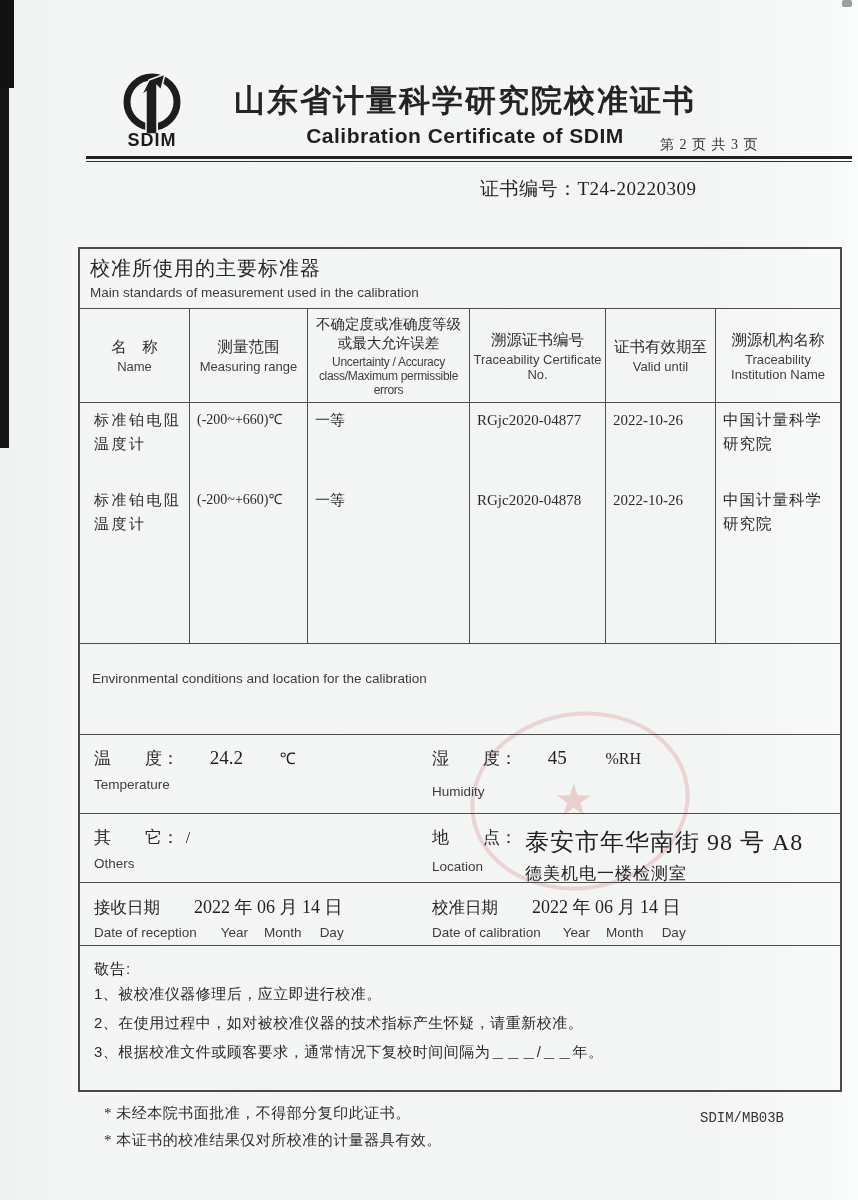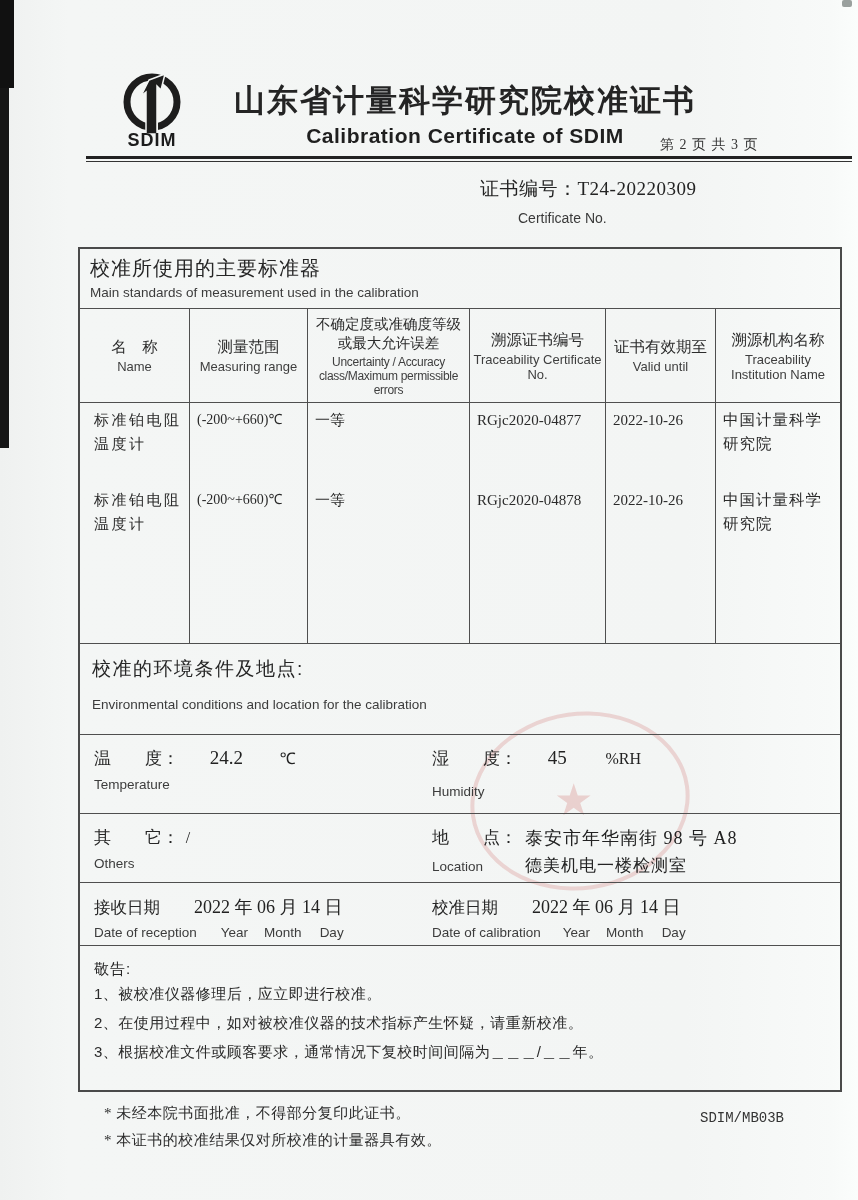--- a/index.html
+++ b/index.html
@@ -124,21 +124,20 @@
   <div class="title-en">Calibration Certificate of SDIM</div>
   <div class="page-indicator">第 2 页 共 3 页</div>
 
   <div class="double-rule">
     <div class="thick"></div>
       <div class="thin"></div>
   </div>
 
   <div class="cert-no">
     <div class="line1">证书编号：T24-20220309</div>
-    <div class="line2">Certificate No.</div>
   </div>
 
   <div class="seal">
     <div class="ring"></div>
       <div class="star">★</div>
   </div>
 
   <div class="main-box">
 
     <div class="sect std-title">
@@ -194,21 +193,20 @@
         <div class="entry">2022-10-26</div>
         <div class="entry">2022-10-26</div>
       </div>
       <div class="bcol">
         <div class="entry inst">中国计量科学研究院</div>
         <div class="entry inst">中国计量科学研究院</div>
       </div>
     </div>
 
     <div class="sect env-title">
-      <div class="zh">校准的环境条件及地点:</div>
       <div class="en">Environmental conditions and location for the calibration</div>
     </div>
 
     <div class="sect two-half temp-row">
       <div class="half-l">
         <div class="row-label">
           <span>温　　度：</span>
           <span class="val" style="margin-left:26px;">24.2</span>
           <span class="unit" style="margin-left:32px;">℃</span>
         </div>
@@ -232,21 +230,21 @@
         </div>
         <div class="row-en">Others</div>
       </div>
       <div class="half-r">
         <div style="display:flex;">
           <div>
             <div class="row-label">地　　点：</div>
             <div class="row-en" style="margin-top:10px;">Location</div>
           </div>
           <div style="margin-left:8px;">
-            <div class="val" style="font-size:18px; letter-spacing:1px;">泰安市年华南街 98 号 A8</div>
+            <div class="val" style="font-size:24px; letter-spacing:1px;">泰安市年华南街 98 号 A8</div>
             <div class="loc-line2">德美机电一楼检测室</div>
           </div>
         </div>
       </div>
     </div>
 
     <div class="sect two-half dates-row">
       <div class="half-l">
         <div class="zh-line">
           <span>接收日期</span>

